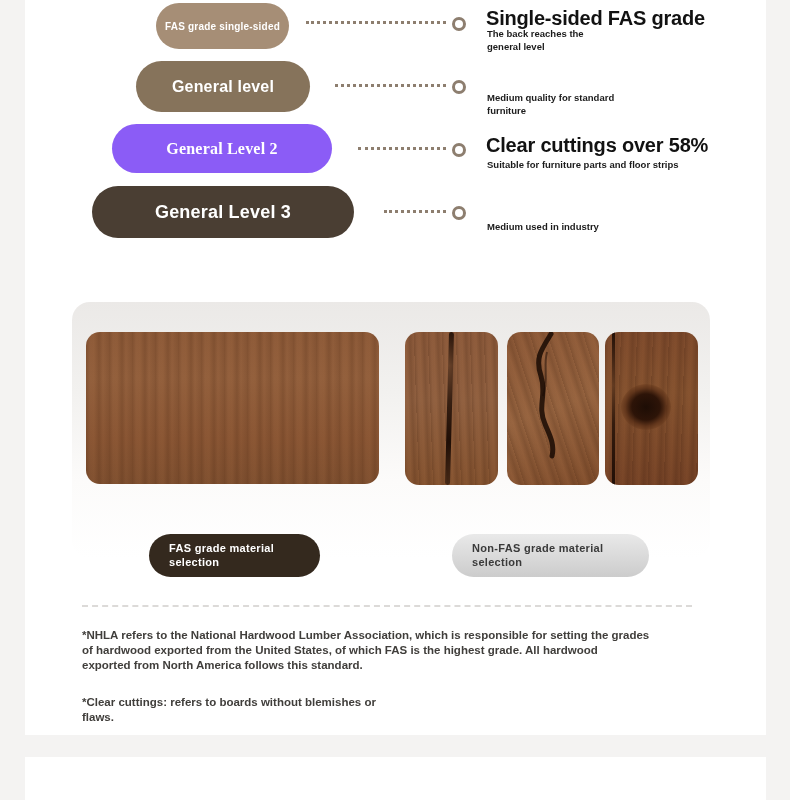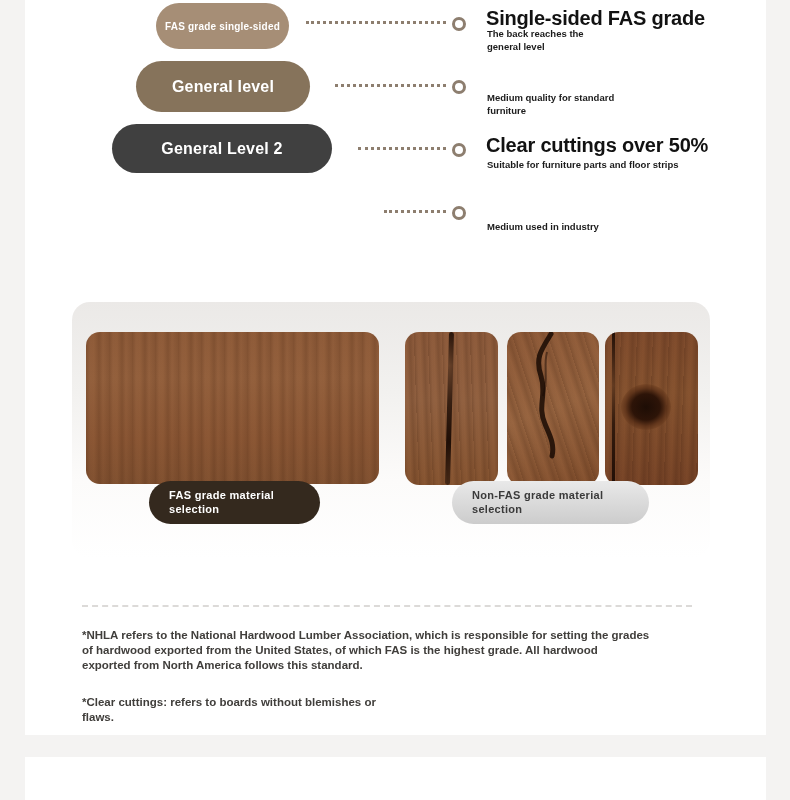--- a/index.html
+++ b/index.html
@@ -106,21 +106,21 @@
   }
   .crack-left{
     left:7px;top:0;width:3px;height:153px;
     background:linear-gradient(180deg,
       rgba(25,10,3,0.9) 0%, rgba(25,10,3,0.25) 35%,
       rgba(25,10,3,0.7) 60%, rgba(25,10,3,0.9) 100%);
   }
 
   
   .sel{
-    position:absolute;top:481px;height:43px;border-radius:22px;
+    position:absolute;top:534px;height:43px;border-radius:22px;
     font-size:11px;font-weight:bold;line-height:13.5px;
     display:flex;flex-direction:column;justify-content:center;
     padding-left:20px;box-sizing:border-box;letter-spacing:0.3px;
   }
   .sel-fas{left:149px;width:171px;color:#ffffff;}
   .sel-non{left:452px;width:197px;color:#3a3a3a;background:linear-gradient(180deg,#e9e9e9 0%,#d9d9d9 55%,#cccccc 100%);}
 
   .divider{position:absolute;left:82px;top:605px;width:610px;height:0;border-top:2px dashed #dcdad8;}
 
   .fn{position:absolute;left:82px;font-size:11.5px;font-weight:bold;color:#403e3b;line-height:15px;}
@@ -146,29 +146,30 @@
   </div>
 
   <div class="pill p1" style="background: rgb(134, 115, 91);">General level</div>
   <div class="dots d1"></div>
   <div class="ring g1"></div>
   <div class="gdesc s1">
     <div>Medium quality for standard</div>
     <div>furniture</div>
   </div>
 
-  <div class="pill p2" style="background: #404040;">General Level 2</div>
+  <div class="pill p2" style="background: #8b5cf6; font-family: Liberation Serif, serif;">General Level 2</div>
   <div class="dots d2"></div>
   <div class="ring g2"></div>
-  <div class="gtitle t2">Clear cuttings over 50%</div>
+  <div class="gtitle t2">Clear cuttings over 58%</div>
   <div class="gdesc s2">
     <div>Suitable for furniture parts and floor strips</div>
     <div></div>
   </div>
 
+  <div class="pill p3" style="background: rgb(74, 62, 51);">General Level 3</div>
   <div class="dots d3"></div>
   <div class="ring g3"></div>
   <div class="gdesc s3">
     <div>Medium used in industry</div>
     <div></div>
   </div>
 
   <div class="panel"></div>
 
   <div class="wood wood-big"></div>

